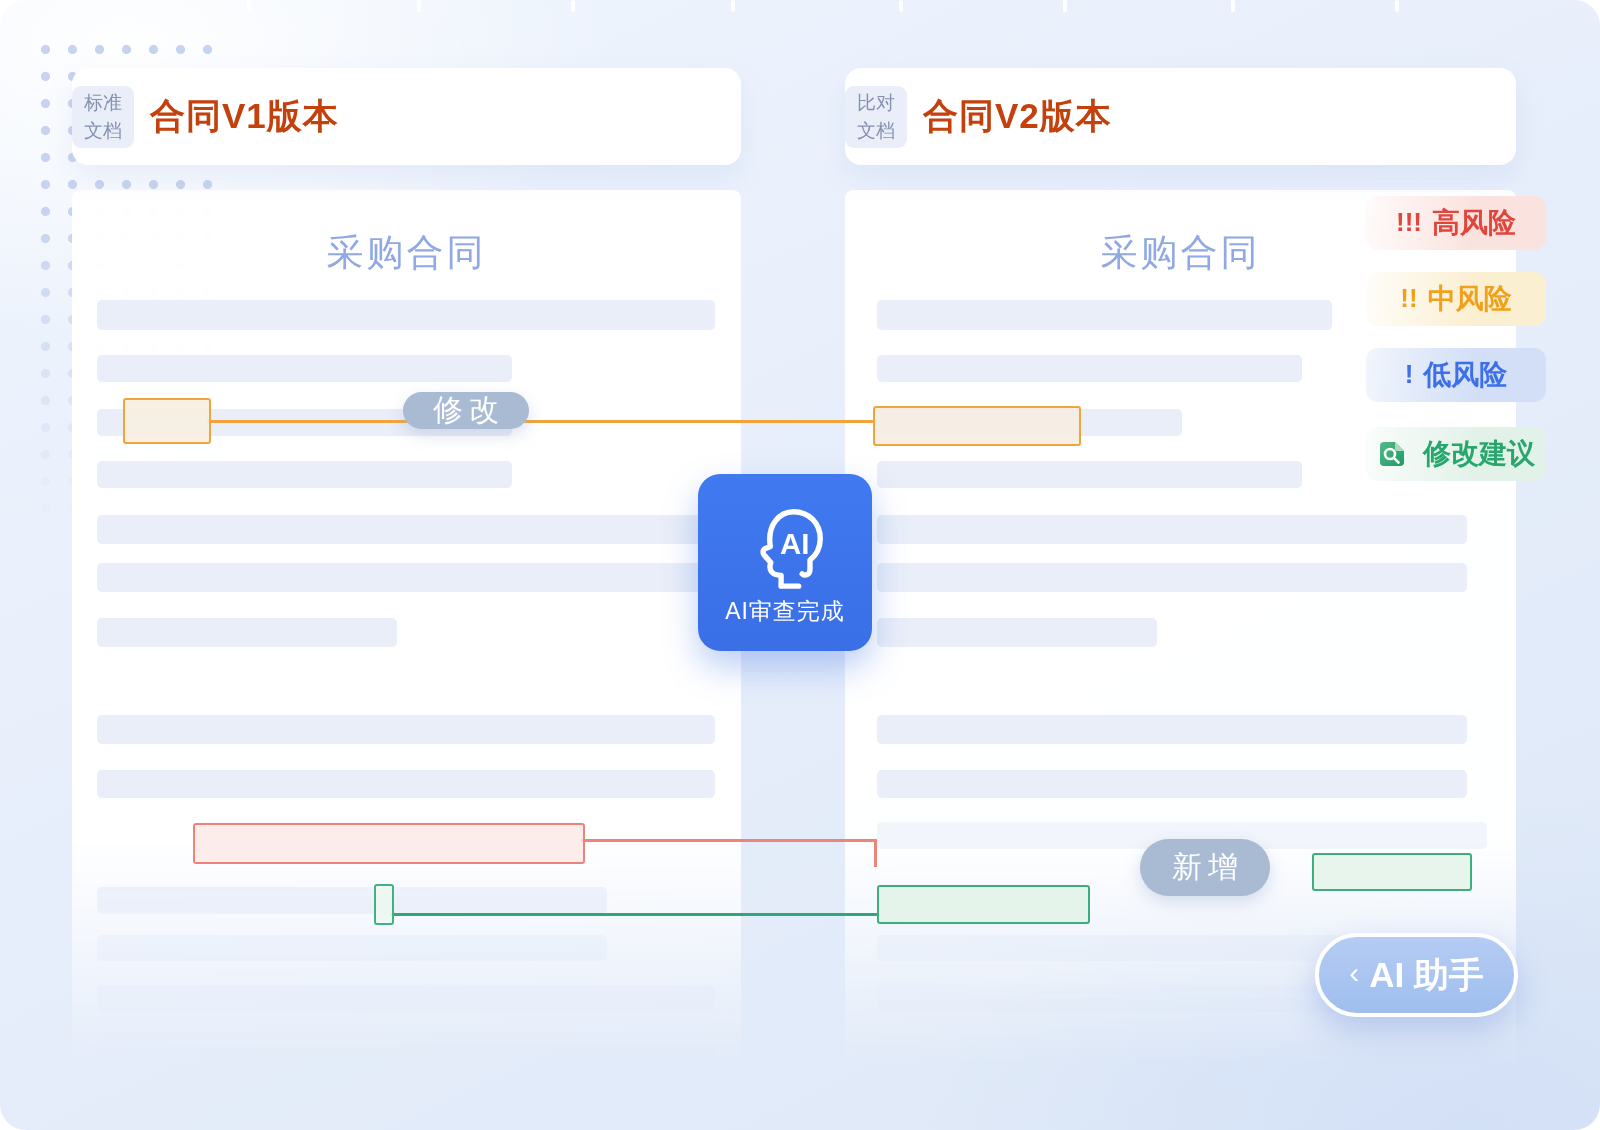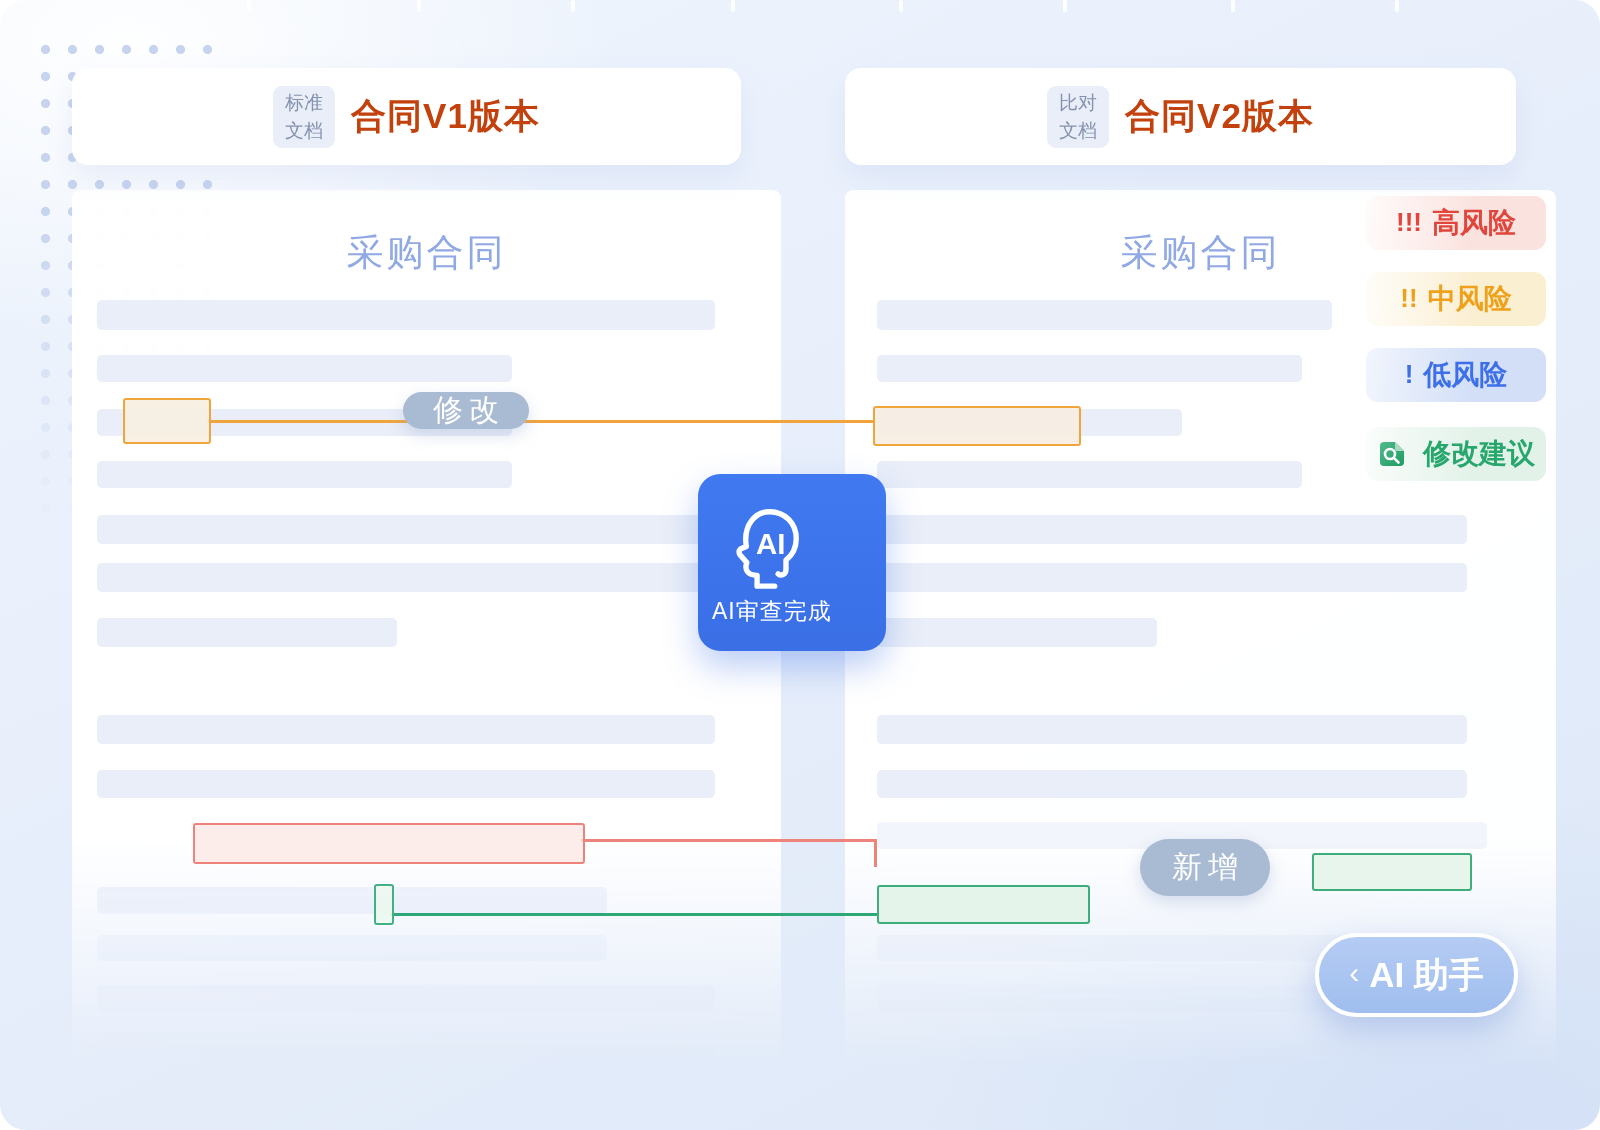--- a/index.html
+++ b/index.html
@@ -12,41 +12,41 @@
       linear-gradient(155deg,#eff5fd 0%,#e7eefb 48%,#dde8f7 100%);
   }
   .tick{position:absolute;top:0;width:4px;height:12px;background:rgba(255,255,255,0.95);border-radius:2px;}
   .dots{position:absolute;left:26px;top:30px;width:204px;height:540px;z-index:0;
     background-image:radial-gradient(circle,#c7d4ef 4.2px,rgba(199,212,239,0) 4.9px);
     background-size:27px 27px;background-position:6px 6px;
     -webkit-mask-image:linear-gradient(180deg,#000 35%,transparent 92%);
     mask-image:linear-gradient(180deg,#000 35%,transparent 92%);}
   .hdr{position:absolute;background:#fff;border-radius:16px;z-index:2;
     box-shadow:0 12px 28px rgba(124,152,212,0.12);
-    display:flex;align-items:center;justify-content:center;gap:16px;}
+    display:flex;align-items:center;gap:16px;}
   .hdr-badge{width:62px;height:62px;background:#e9eef9;border-radius:9px;color:#8492b0;
     font-size:19px;line-height:1.45;font-weight:500;
     display:flex;flex-direction:column;align-items:center;justify-content:center;}
   .hdr-title{font-size:35px;color:#c2410c;font-weight:600;letter-spacing:1px;}
   .panel{position:absolute;background:rgba(255,255,255,0.97);border-radius:8px;z-index:1;
     box-shadow:0 10px 36px rgba(125,155,214,0.10);
     -webkit-mask-image:linear-gradient(180deg,#000 0%,#000 74%,rgba(0,0,0,0.30) 92%,transparent 100%);
-    mask-image:linear-gradient(180deg,#000 0%,#000 74%,rgba(0,0,0,0.30) 92%,transparent 100%);padding-left:40px;}
+    mask-image:linear-gradient(180deg,#000 0%,#000 74%,rgba(0,0,0,0.30) 92%,transparent 100%);}
   .doc-title{position:absolute;left:0;width:100%;top:38px;text-align:center;
     font-size:37px;color:#90a8e4;font-weight:500;letter-spacing:3px;}
   .ln{position:absolute;background:#e9eef8;border-radius:5px;}
   .abox{position:absolute;border:2px solid;border-radius:3px;z-index:3;}
   .conn{position:absolute;z-index:2;}
   .pill{position:absolute;background:#a9bad3;color:#fff;border-radius:30px;z-index:4;
     display:flex;align-items:center;justify-content:center;font-size:30px;letter-spacing:6px;
     padding-left:6px;box-shadow:0 6px 16px rgba(150,170,205,0.35);}
   .ai-card{position:absolute;left:698px;top:474px;width:174px;height:177px;border-radius:22px;z-index:5;
     background:linear-gradient(180deg,#4079f0,#3a6fe6);
     box-shadow:0 16px 34px rgba(64,116,230,0.35);
-    display:flex;flex-direction:column;align-items:flex-start;justify-content:center;padding-left:14px;}
+    display:flex;flex-direction:column;align-items:center;justify-content:center;}
   .ai-label{color:#fff;font-size:23px;letter-spacing:1px;margin-top:4px;}
   .lg{position:absolute;left:1366px;width:180px;height:54px;border-radius:12px;z-index:4;
     display:flex;align-items:center;justify-content:center;gap:10px;font-size:28px;font-weight:600;}
   .mk{font-weight:800;font-size:26px;transform:translateY(-1px);}
   .lg-high{top:196px;background:linear-gradient(95deg,rgba(252,230,227,0.15),#fae2de 60%);color:#e0463c;}
   .lg-mid{top:272px;background:linear-gradient(95deg,rgba(253,243,219,0.15),#fbefd2 60%);color:#f0a11c;}
   .lg-low{top:348px;background:linear-gradient(95deg,rgba(216,227,248,0.35),#d2dff7 60%);color:#3d6fe8;}
   .lg-sug{top:427px;background:linear-gradient(95deg,rgba(231,245,236,0.2),#e2f2e9 60%);color:#28a76d;gap:16px;}
   .assist{position:absolute;left:1315px;top:933px;width:203px;height:84px;border-radius:44px;z-index:6;
     background:linear-gradient(180deg,#b5ccf4,#9fbeee);border:4px solid #fff;box-sizing:border-box;

